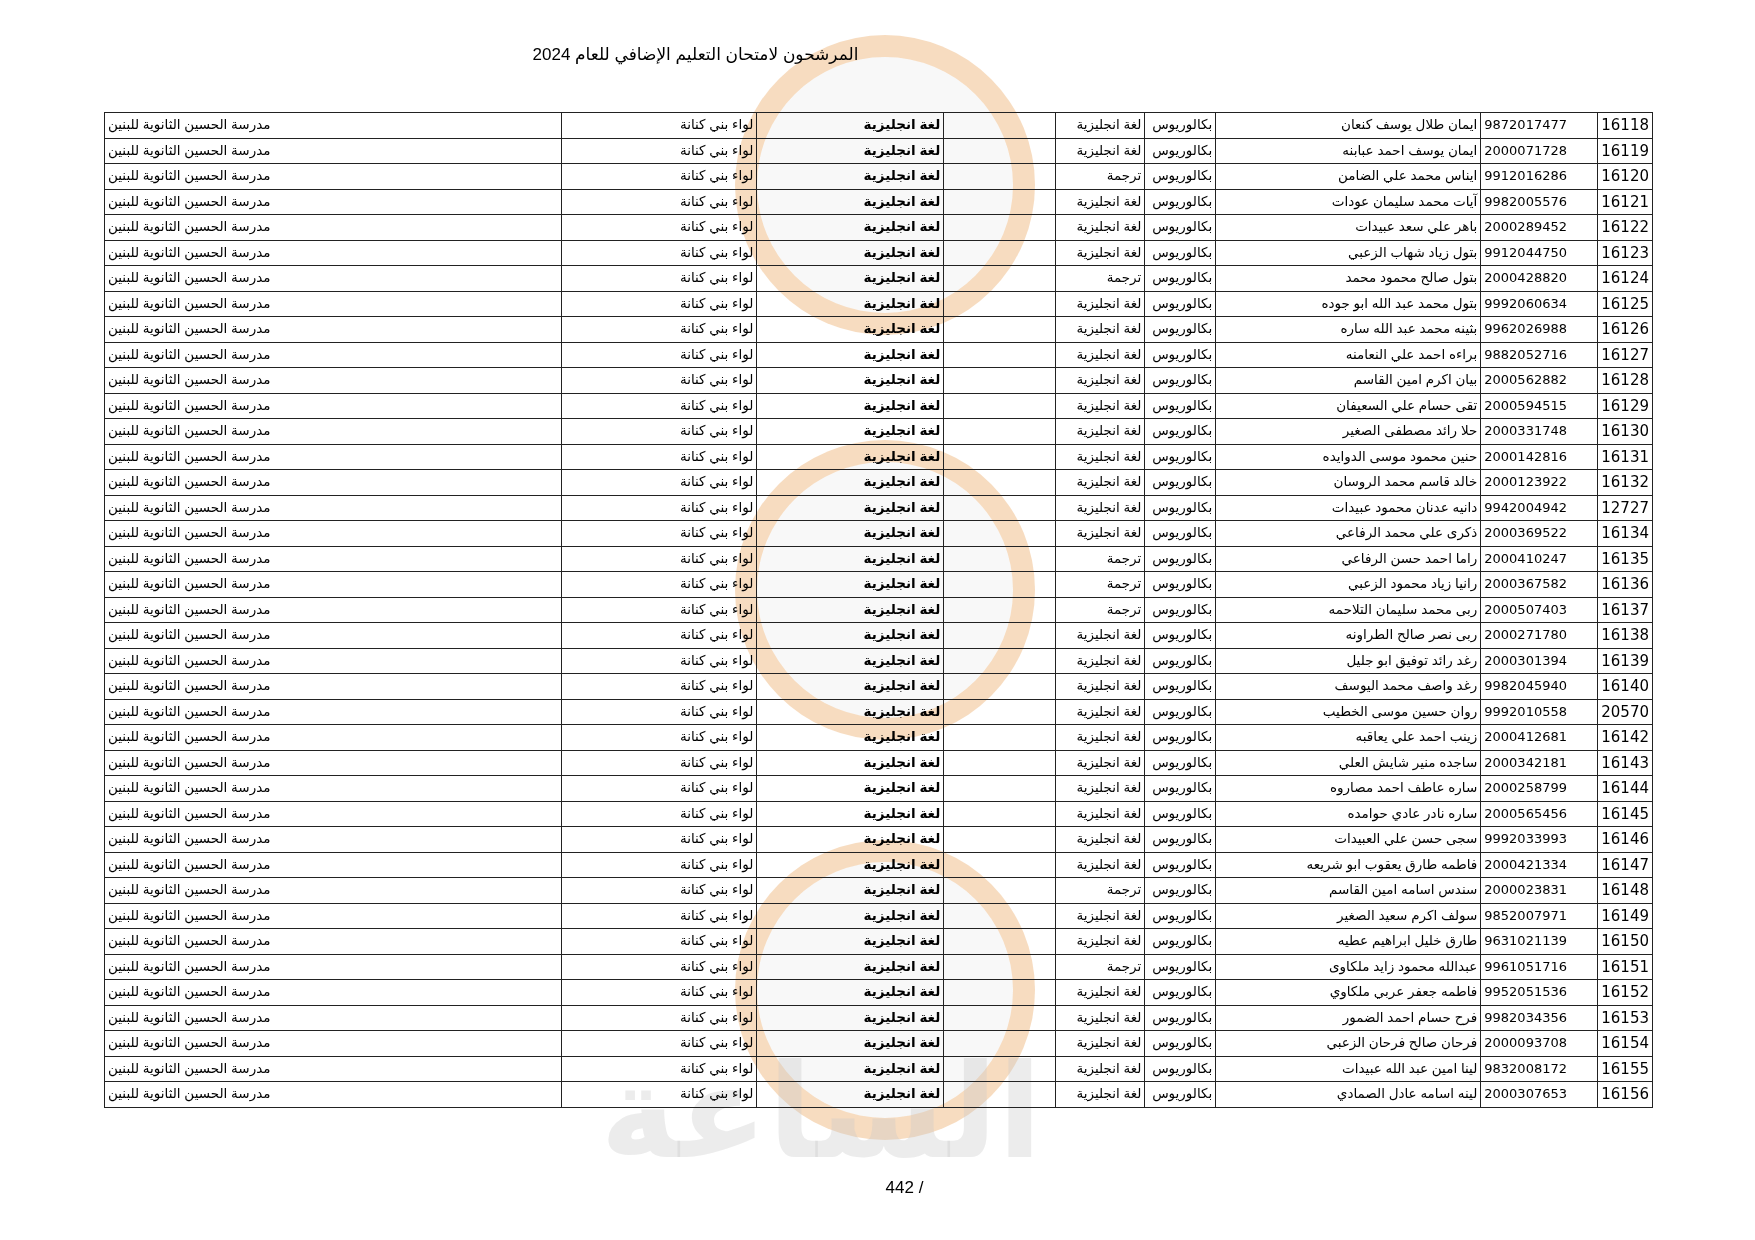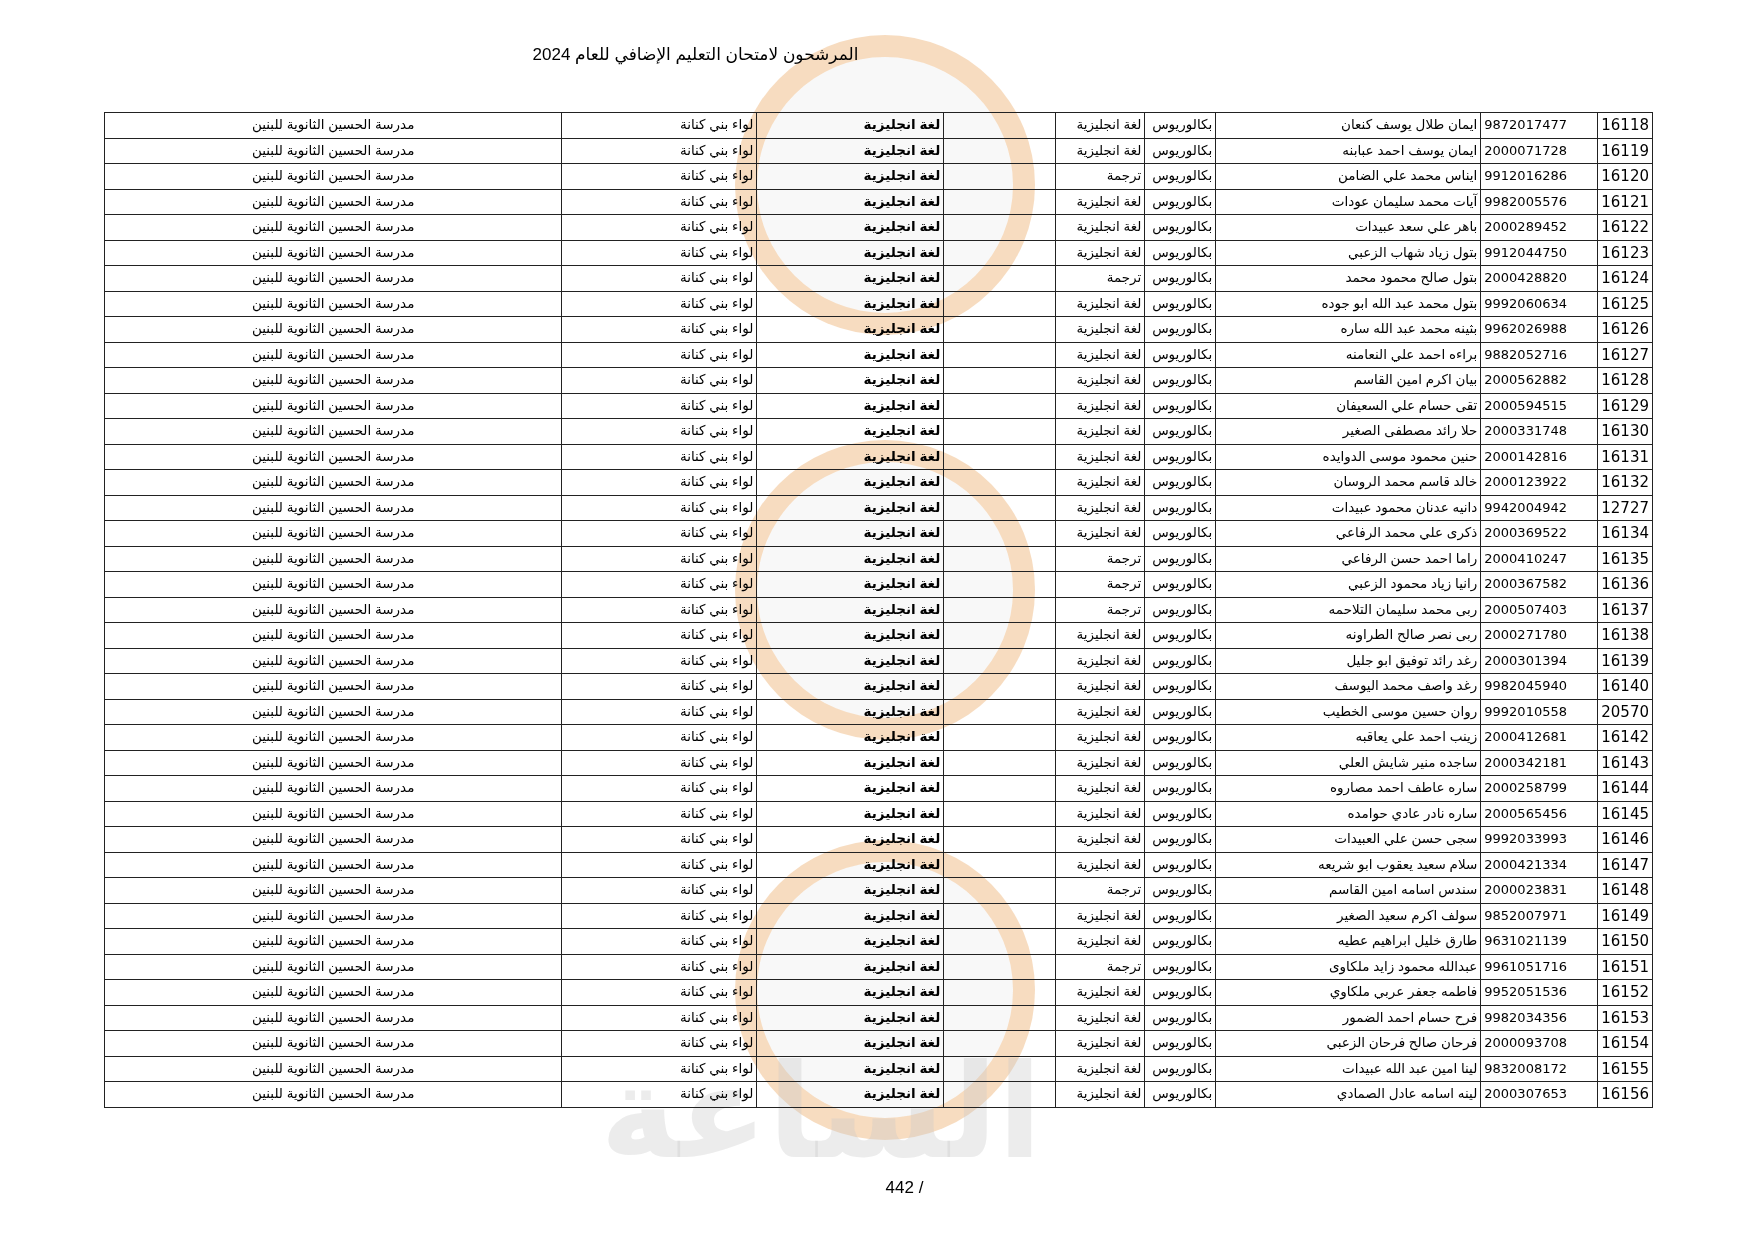--- a/index.html
+++ b/index.html
@@ -11,21 +11,21 @@
   table.roster { position:absolute; top:112px; left:104px; width:1549px; border-collapse:collapse; direction:rtl; font-size:13.5px; }
   table.roster td { border:1px solid #222; height:24.5px; padding:0 3px; white-space:nowrap; line-height:24px; background:transparent; }
   td.c-seq { width:40px; text-align:left; font-family:"DejaVu Sans", sans-serif; font-size:15px; }
   td.c-nid { width:110px; text-align:left; font-family:"DejaVu Sans", sans-serif; font-size:13px; }
   td.c-name { width:258px; }
   td.c-deg { width:64px; text-align:right; }
   td.c-spec { width:82px; text-align:right; }
   td.c-blank { width:105px; }
   td.c-subj { width:180px; text-align:right; font-weight:bold; }
   td.c-dist { width:188px; text-align:right; }
-  td.c-school { text-align:center; }
+  td.c-school { text-align:left; }
   .page-number { position:absolute; top:1178px; left:0; width:1755px; text-align:center; font-size:17px;padding-left:27px; }
 </style>
 </head>
 <body>
 
 <div class="watermark wm-clock" style="left:735px;top:35px;"></div>
 <div class="watermark wm-clock" style="left:735px;top:440px;"></div>
 <div class="watermark wm-clock" style="left:735px;top:840px;"></div>
 <div class="watermark wm-text" style="left:600px;top:1010px;margin-top:26px;">الساعة</div>
 
@@ -348,21 +348,21 @@
     <td class="c-deg">بكالوريوس</td>
     <td class="c-spec">لغة انجليزية</td>
     <td class="c-blank"></td>
     <td class="c-subj">لغة انجليزية</td>
     <td class="c-dist">لواء بني كنانة</td>
     <td class="c-school">مدرسة الحسين الثانوية للبنين</td>
   </tr>
       <tr>
     <td class="c-seq">16147</td>
     <td class="c-nid">2000421334</td>
-    <td class="c-name">سلام سعيد يعقوب ابو شريعه</td>
+    <td class="c-name">فاطمه طارق يعقوب ابو شريعه</td>
     <td class="c-deg">بكالوريوس</td>
     <td class="c-spec">لغة انجليزية</td>
     <td class="c-blank"></td>
     <td class="c-subj">لغة انجليزية</td>
     <td class="c-dist">لواء بني كنانة</td>
     <td class="c-school">مدرسة الحسين الثانوية للبنين</td>
   </tr>
       <tr>
     <td class="c-seq">16148</td>
     <td class="c-nid">2000023831</td>

